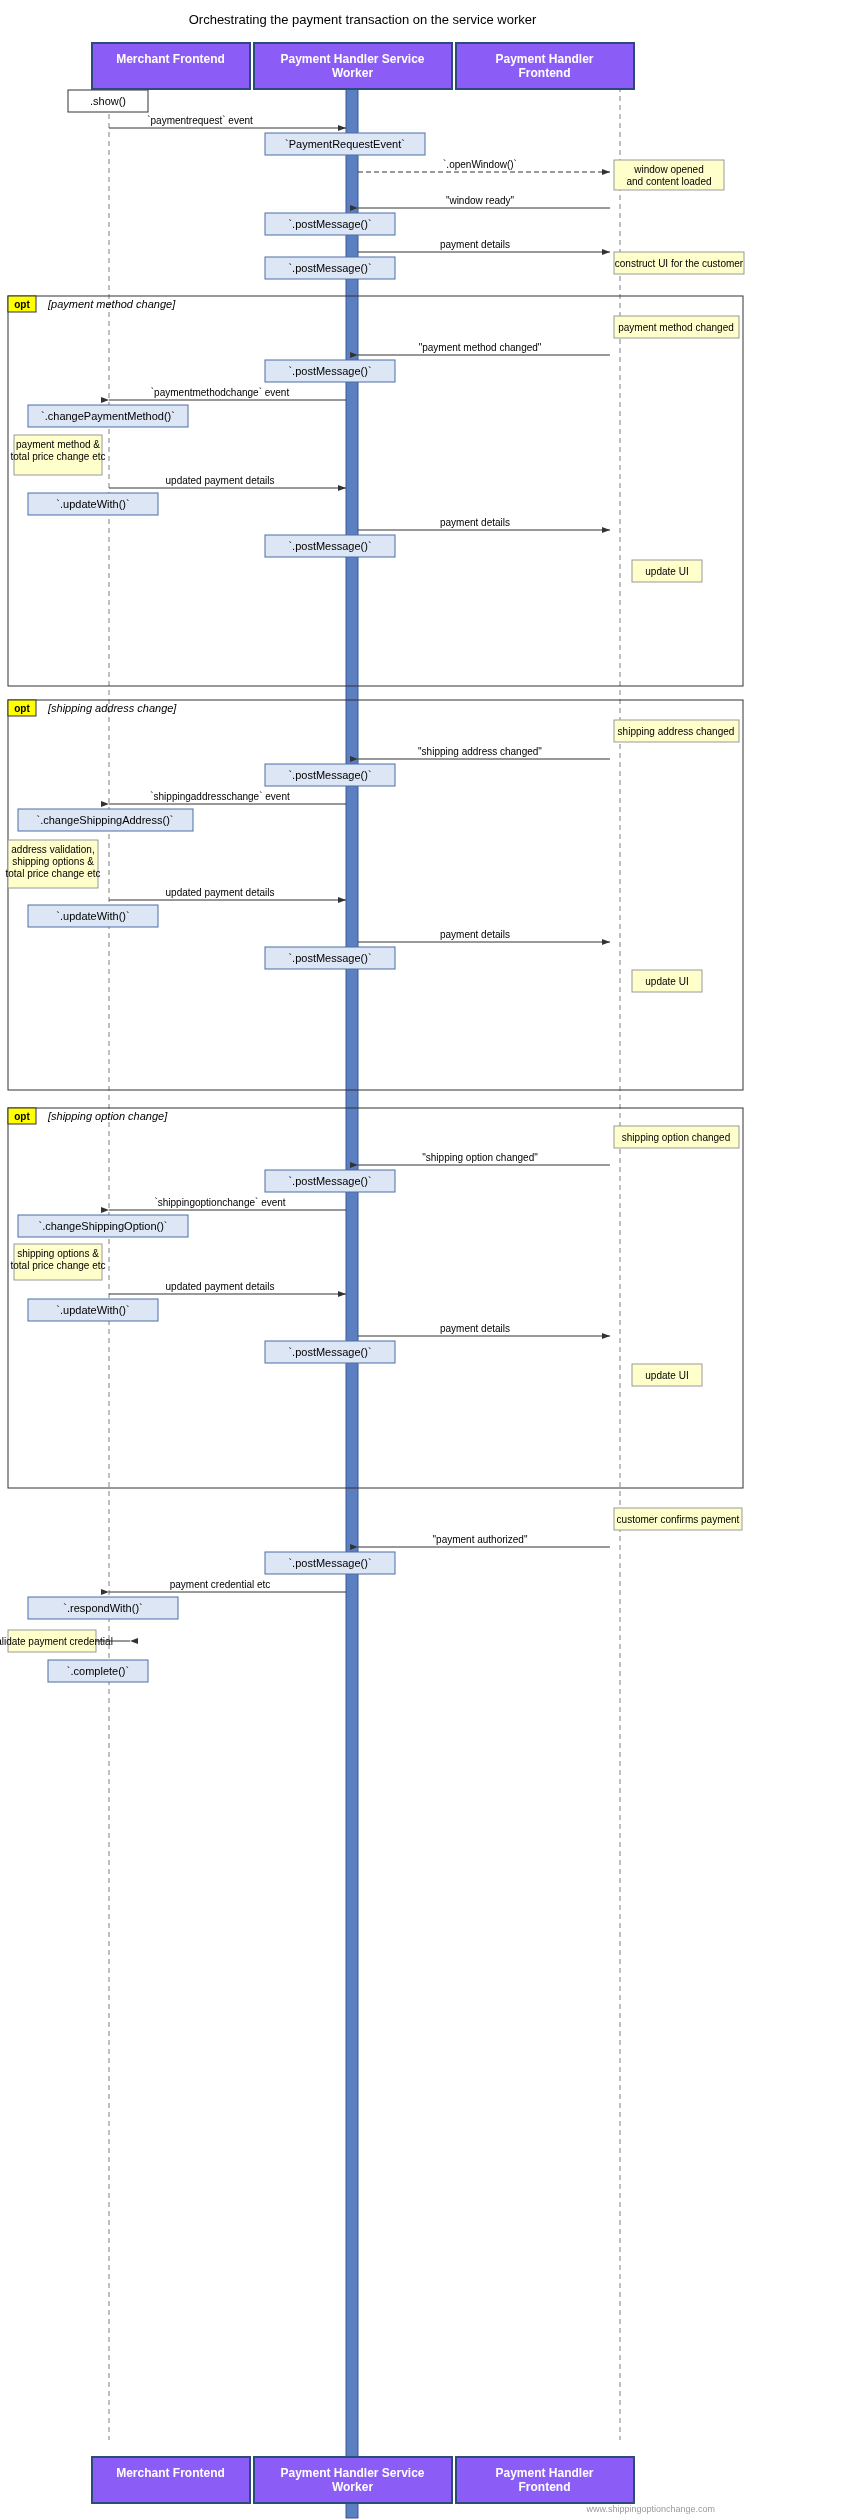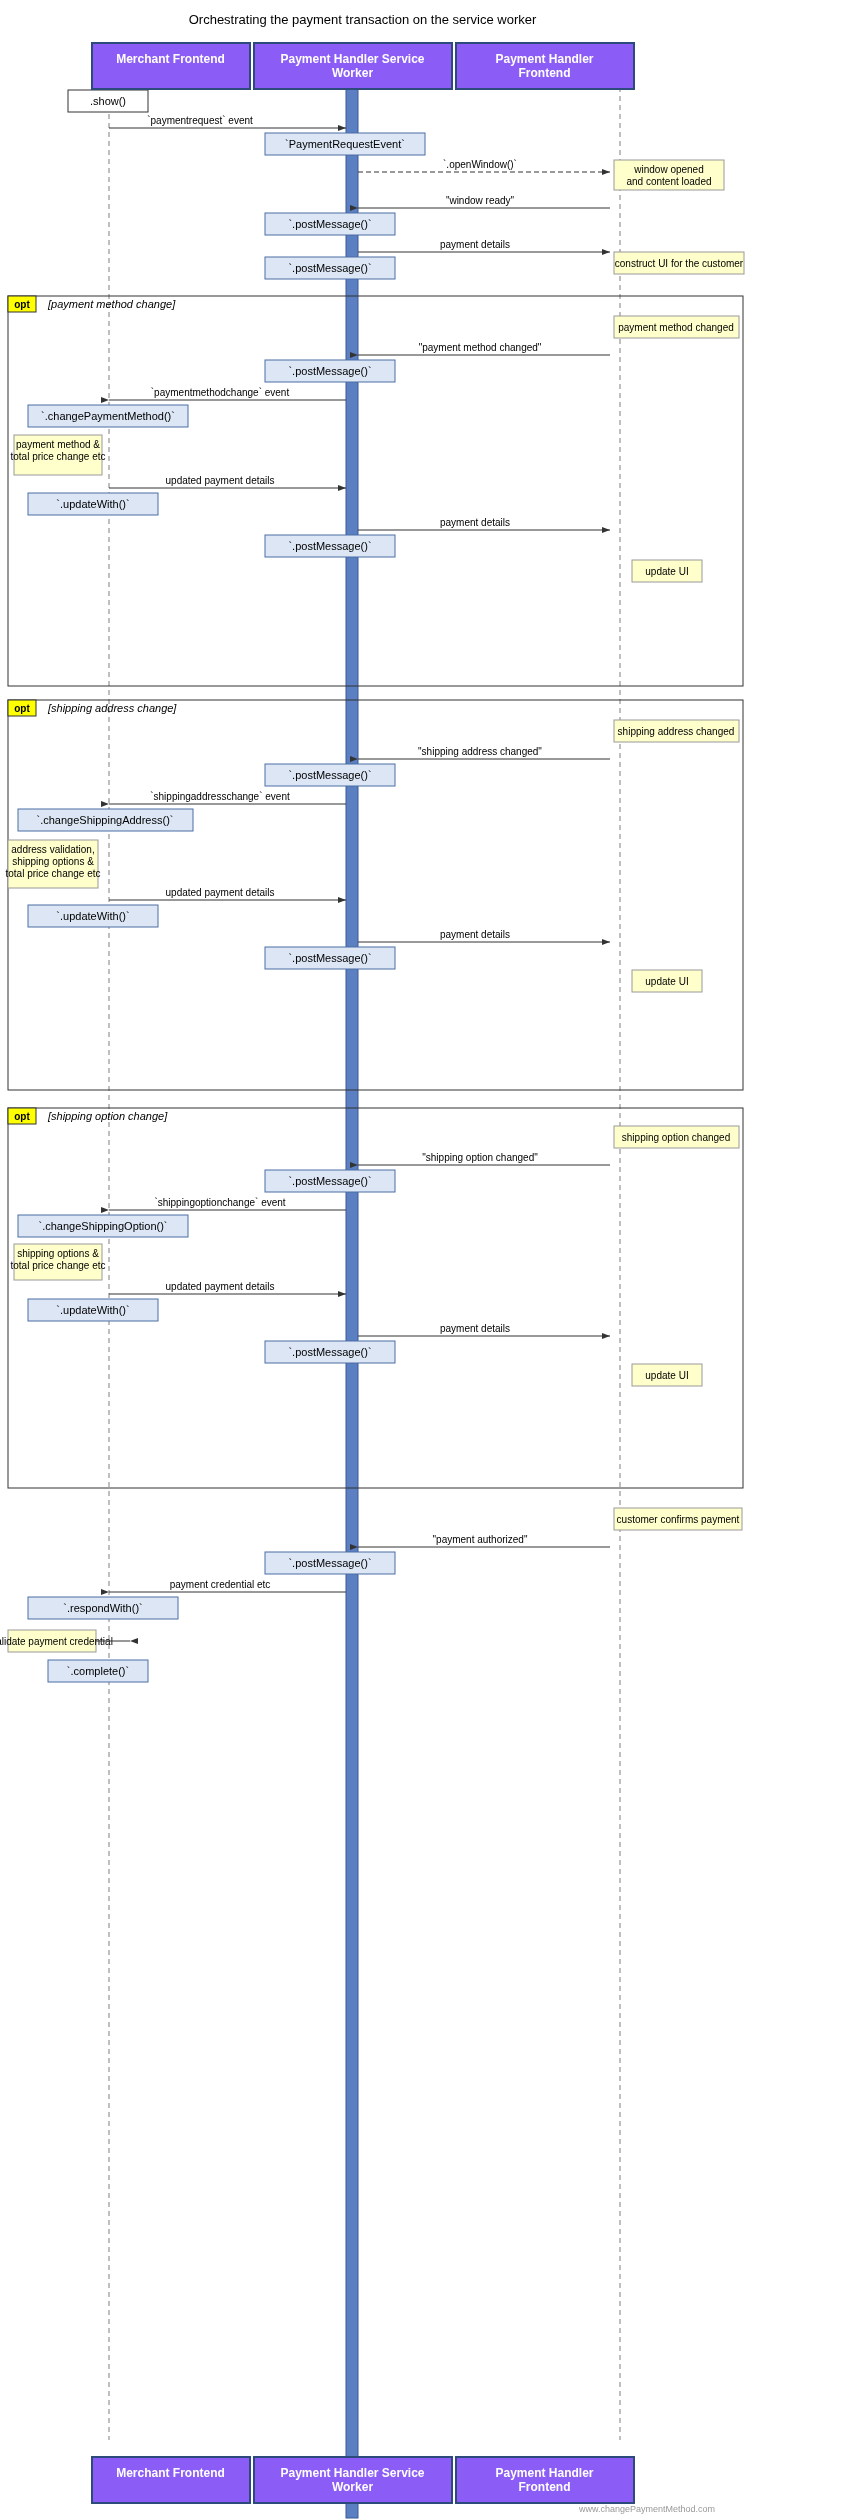--- a/index.html
+++ b/index.html
@@ -260,15 +260,15 @@
     <text x="98" y="1675" text-anchor="middle" font-size="11" font-family="Arial">`.complete()`</text>
 
   </svg>
 
   <div style="position:absolute; bottom:15px; left:0; right:0; display:flex; justify-content:center; z-index:10;">
     <div class="header-box" style="width:160px; margin-right:2px;">Merchant Frontend</div>
     <div class="header-box" style="width:200px; margin-right:2px;">Payment Handler Service Worker</div>
     <div class="header-box" style="width:180px;">Payment Handler Frontend</div>
   </div>
 
-  <div class="watermark">www.changePaymentMethod.com</div>
+  <div class="watermark">www.shippingoptionchange.com</div>
 
 </div>
 
 </body></html>

